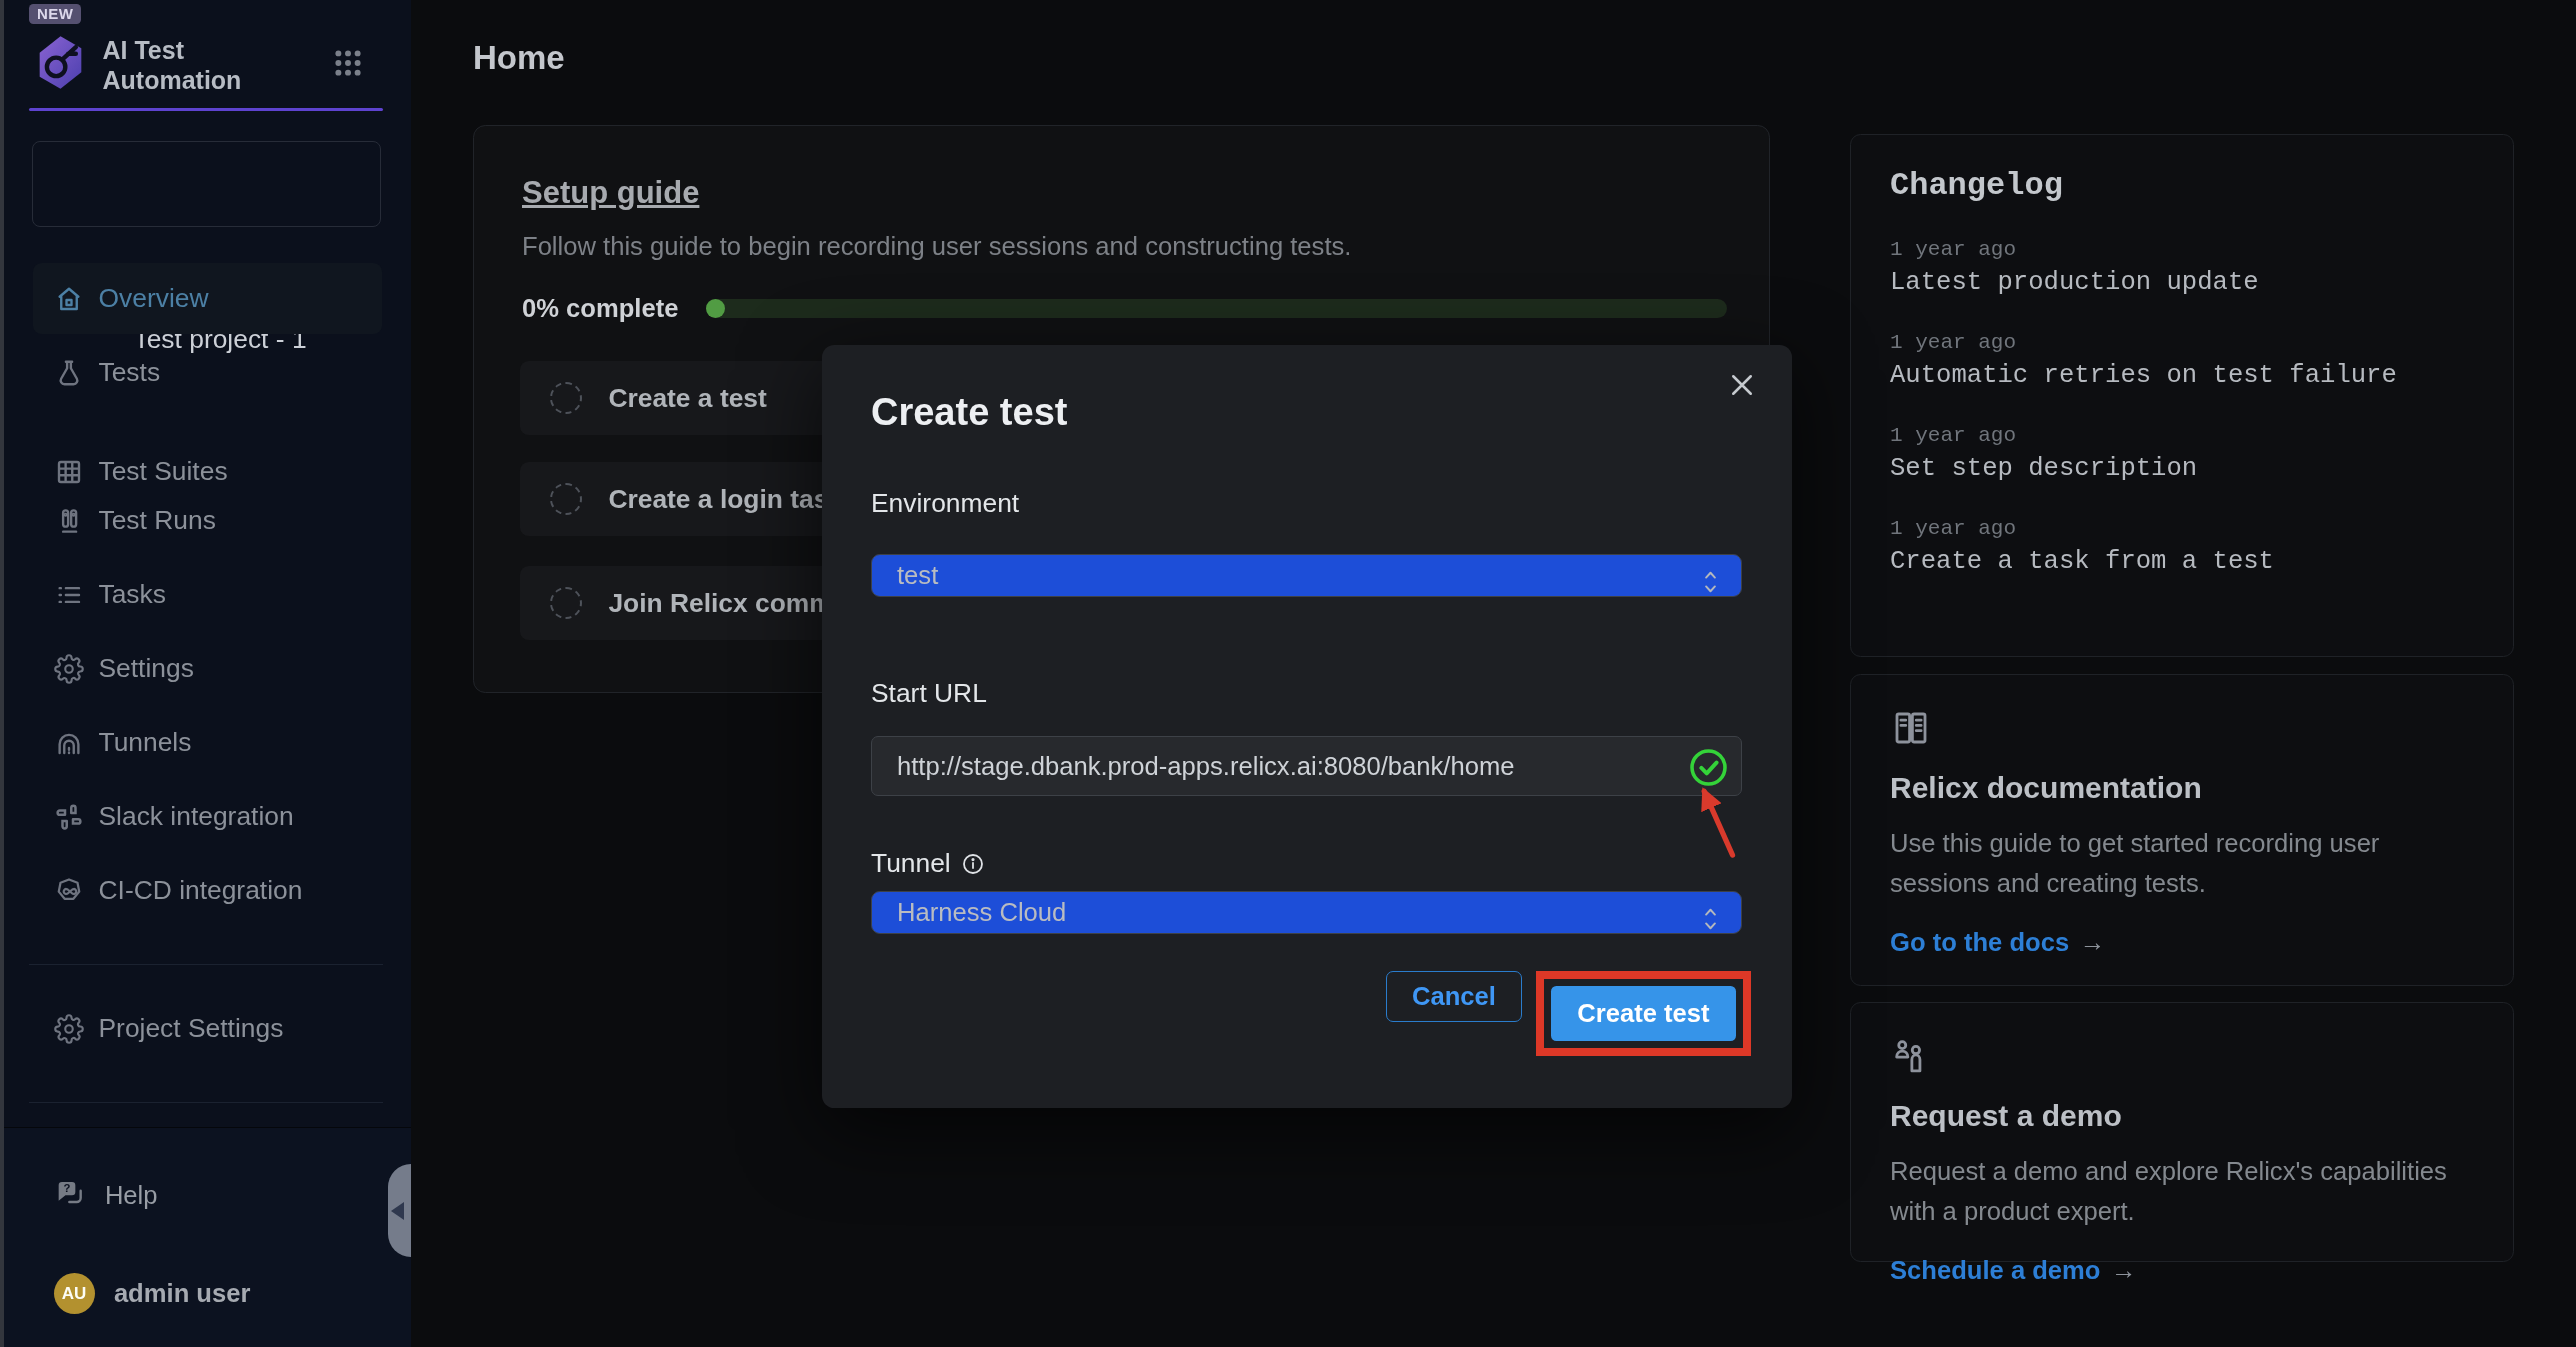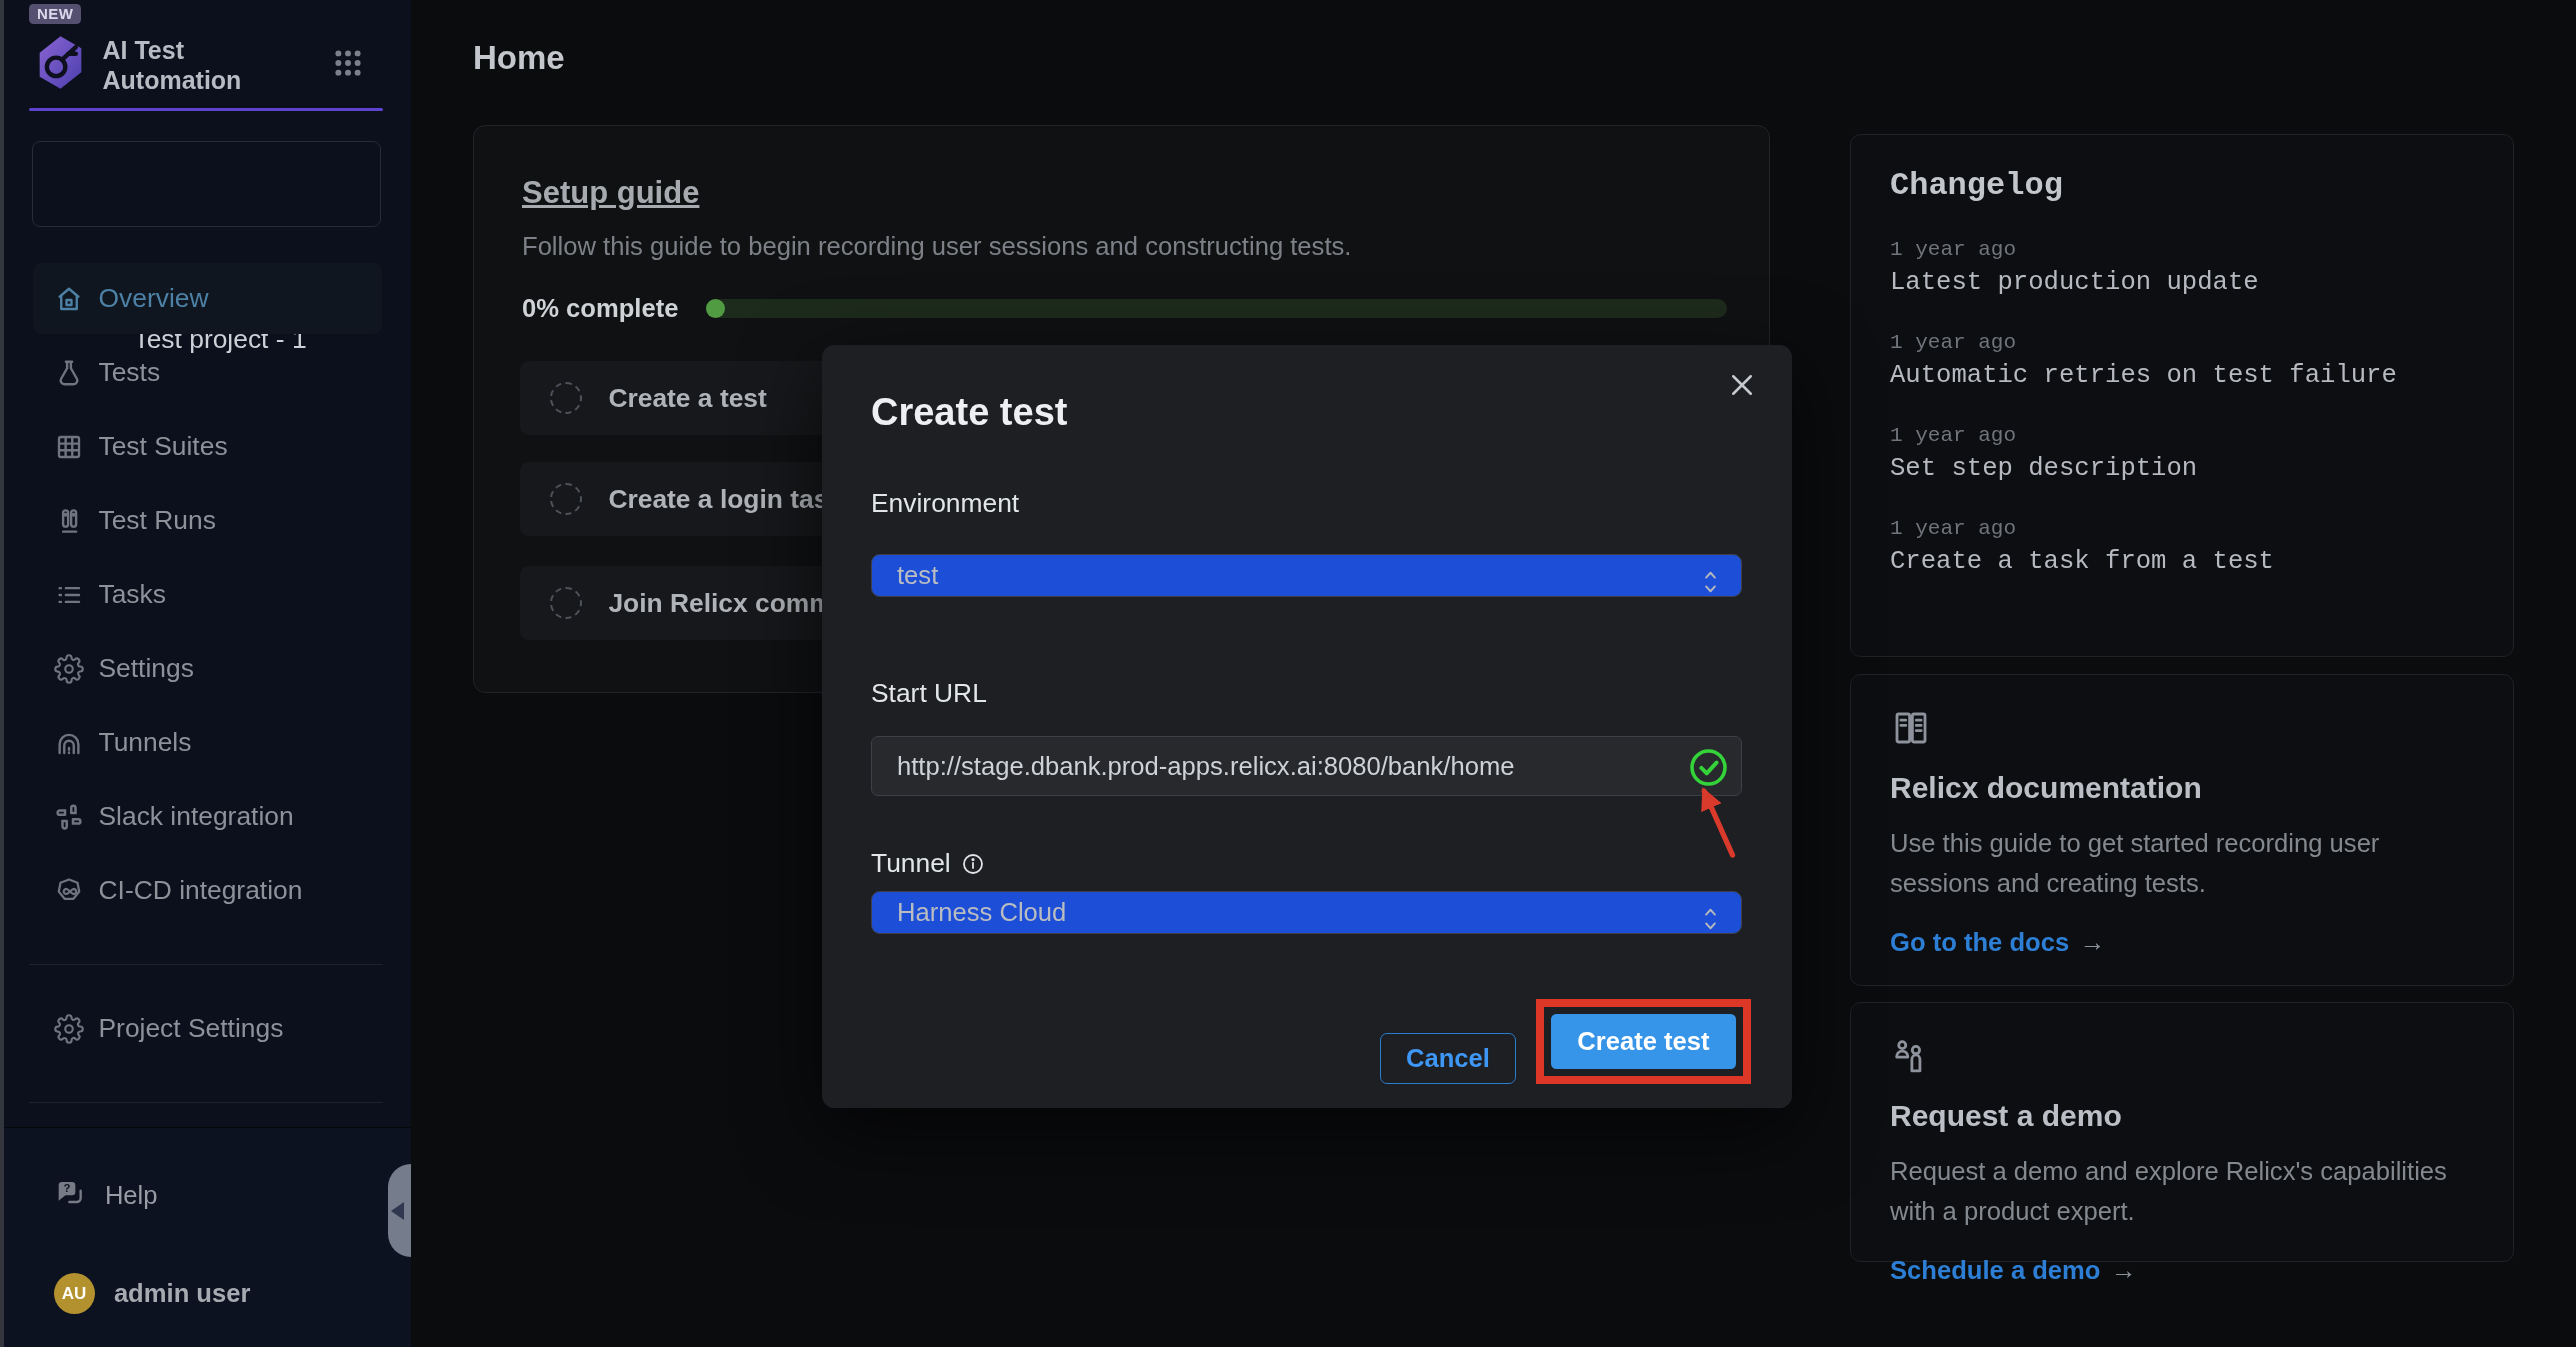--- a/index.html
+++ b/index.html
@@ -90,21 +90,21 @@
   .f-label { position:absolute; left:49px; font-size:26.4px; color:#e3e6e9; display:flex; align-items:center; gap:10.6px; }
   .select { position:absolute; left:49px; width:871px; height:43px; background:#1d4ed8;
     border:1.3px solid #3d4147; border-radius:8.8px; display:flex; align-items:center; cursor:pointer; }
   .select .val { margin-left:25px; font-size:25.6px; color:#b9bcc1; }
   .select .chevs { position:absolute; right:19.4px; top:12.3px; width:23px; height:30px; color:#b4b8bd; }
   .url-input { position:absolute; left:49px; top:391px; width:871px; height:60px; background:#27292d;
     border:1.3px solid #3d4147; border-radius:7px; display:flex; align-items:center; cursor:text; }
   .url-input .val { margin-left:25px; font-size:25.6px; color:#ced2d7; }
   .valid-check { position:absolute; right:12.3px; top:9.7px; width:41px; height:41px; }
   .info-icon { width:24px; height:24px; color:#dfe2e6; }
-  .modal-footer { position:absolute; top:654px; right:41px; display:flex; align-items:flex-end; gap:20px; }
+  .modal-footer { position:absolute; top:626px; right:41px; display:flex; align-items:flex-start; gap:14px; }
   .btn-cancel { height:51px; padding:0 25px; background:transparent; border:1.8px solid #2a7ccc;
     border-radius:7px; color:#3f97f5; font-size:25.6px; font-weight:600;
     font-family:"Liberation Sans",sans-serif; cursor:pointer; }
   .red-box { border:8.8px solid #dd3827; padding:7px; }
   .btn-submit { height:55px; padding:0 26.4px; background:#3694e9; border:none; border-radius:5.3px;
     color:#ffffff; font-size:25.6px; font-weight:600; font-family:"Liberation Sans",sans-serif; cursor:pointer; }
   .anno-arrow { position:absolute; left:868px; top:434px; width:62px; height:84px; pointer-events:none; }
 </style>
 </head>
 <body>
@@ -173,21 +173,21 @@
         </svg></span>
       <span class="nlabel">Overview</span>
     </div>
     <div class="nav-item" style="top:337px">
       <span class="nicon">
         <svg viewBox="0 0 24 24" width="30" height="30" fill="none" stroke="currentColor" stroke-width="1.9" stroke-linecap="round" stroke-linejoin="round">
           <path d="M9.5 3h5M10.5 3v5.2L5.7 16.6A3 3 0 0 0 8.4 21h7.2a3 3 0 0 0 2.7-4.4L13.5 8.2V3"></path>
         </svg></span>
       <span class="nlabel">Tests</span>
     </div>
-    <div class="nav-item" style="top:411px">
+    <div class="nav-item" style="top:436px">
       <span class="nicon">
         <svg viewBox="0 0 24 24" width="30" height="30" fill="none" stroke="currentColor" stroke-width="1.9" stroke-linejoin="round">
           <rect x="4" y="4" width="16" height="16" rx="1.5"></rect>
             <path d="M4 9.3h16M4 14.6h16M9.3 4v16M14.6 4v16"></path>
         </svg></span>
       <span class="nlabel">Test Suites</span>
     </div>
     <div class="nav-item" style="top:485px">
       <span class="nicon">
         <svg viewBox="0 0 24 24" width="30" height="30" fill="none" stroke="currentColor" stroke-width="1.9" stroke-linecap="round" stroke-linejoin="round">

